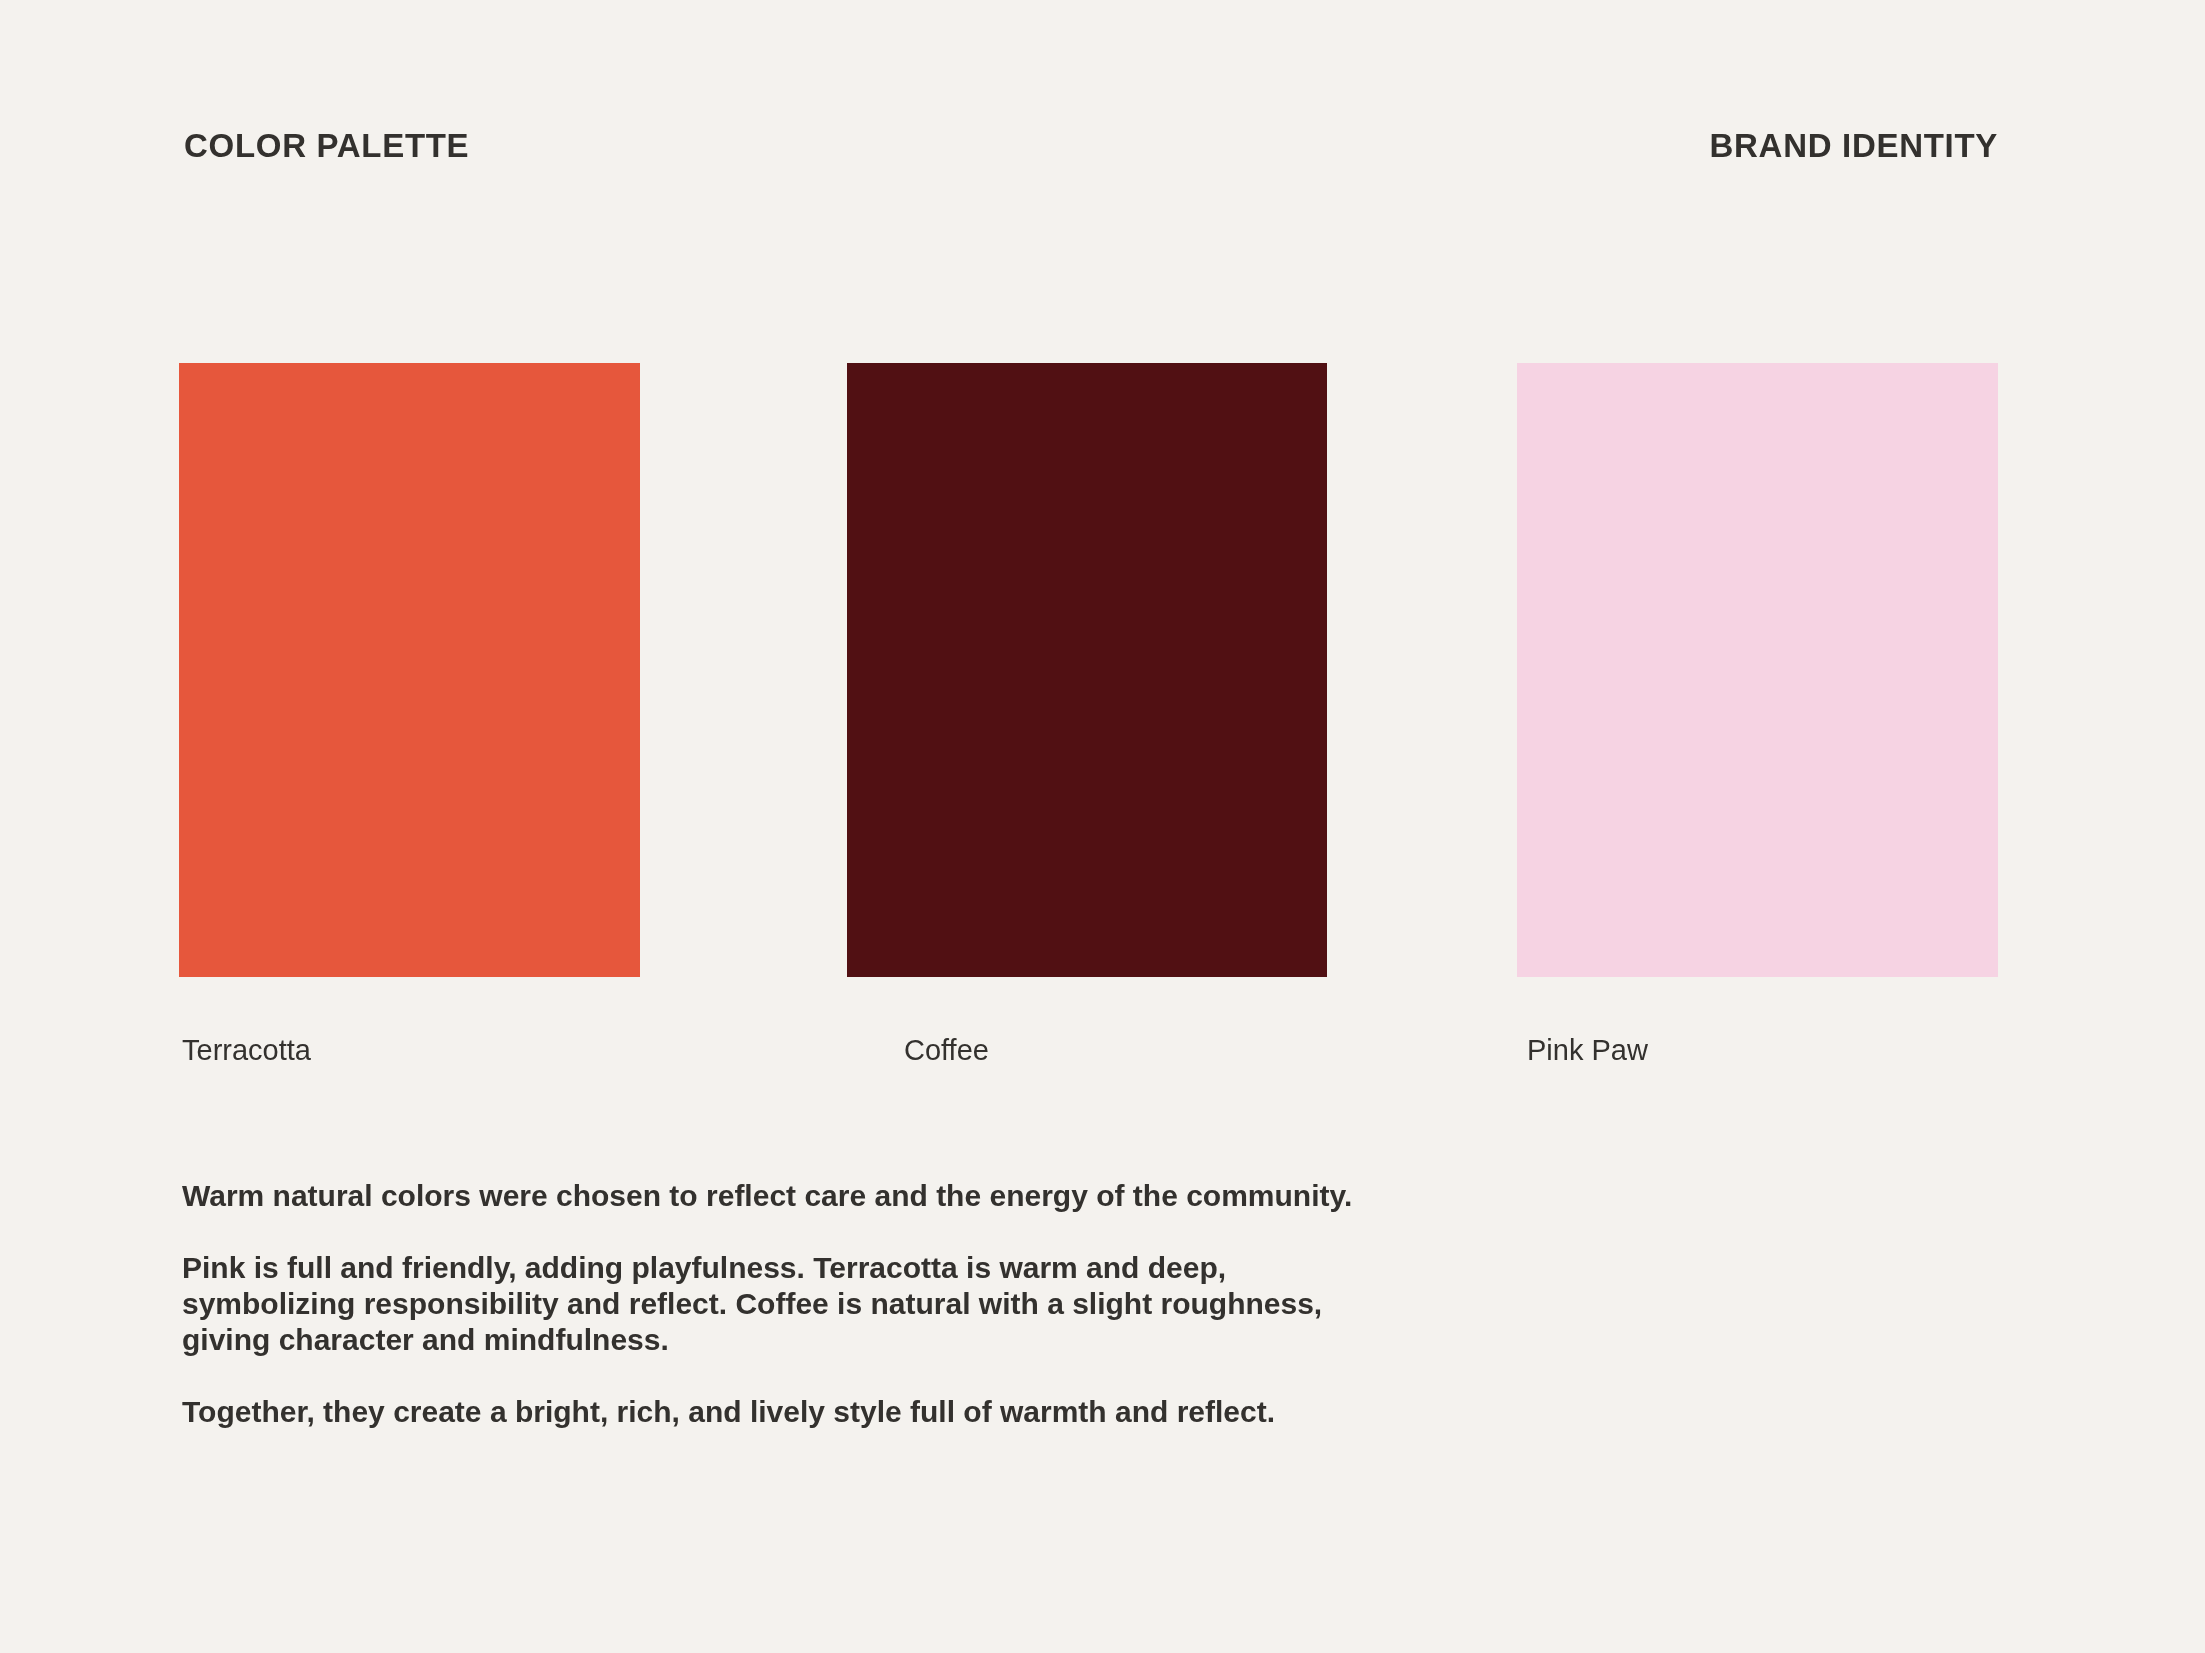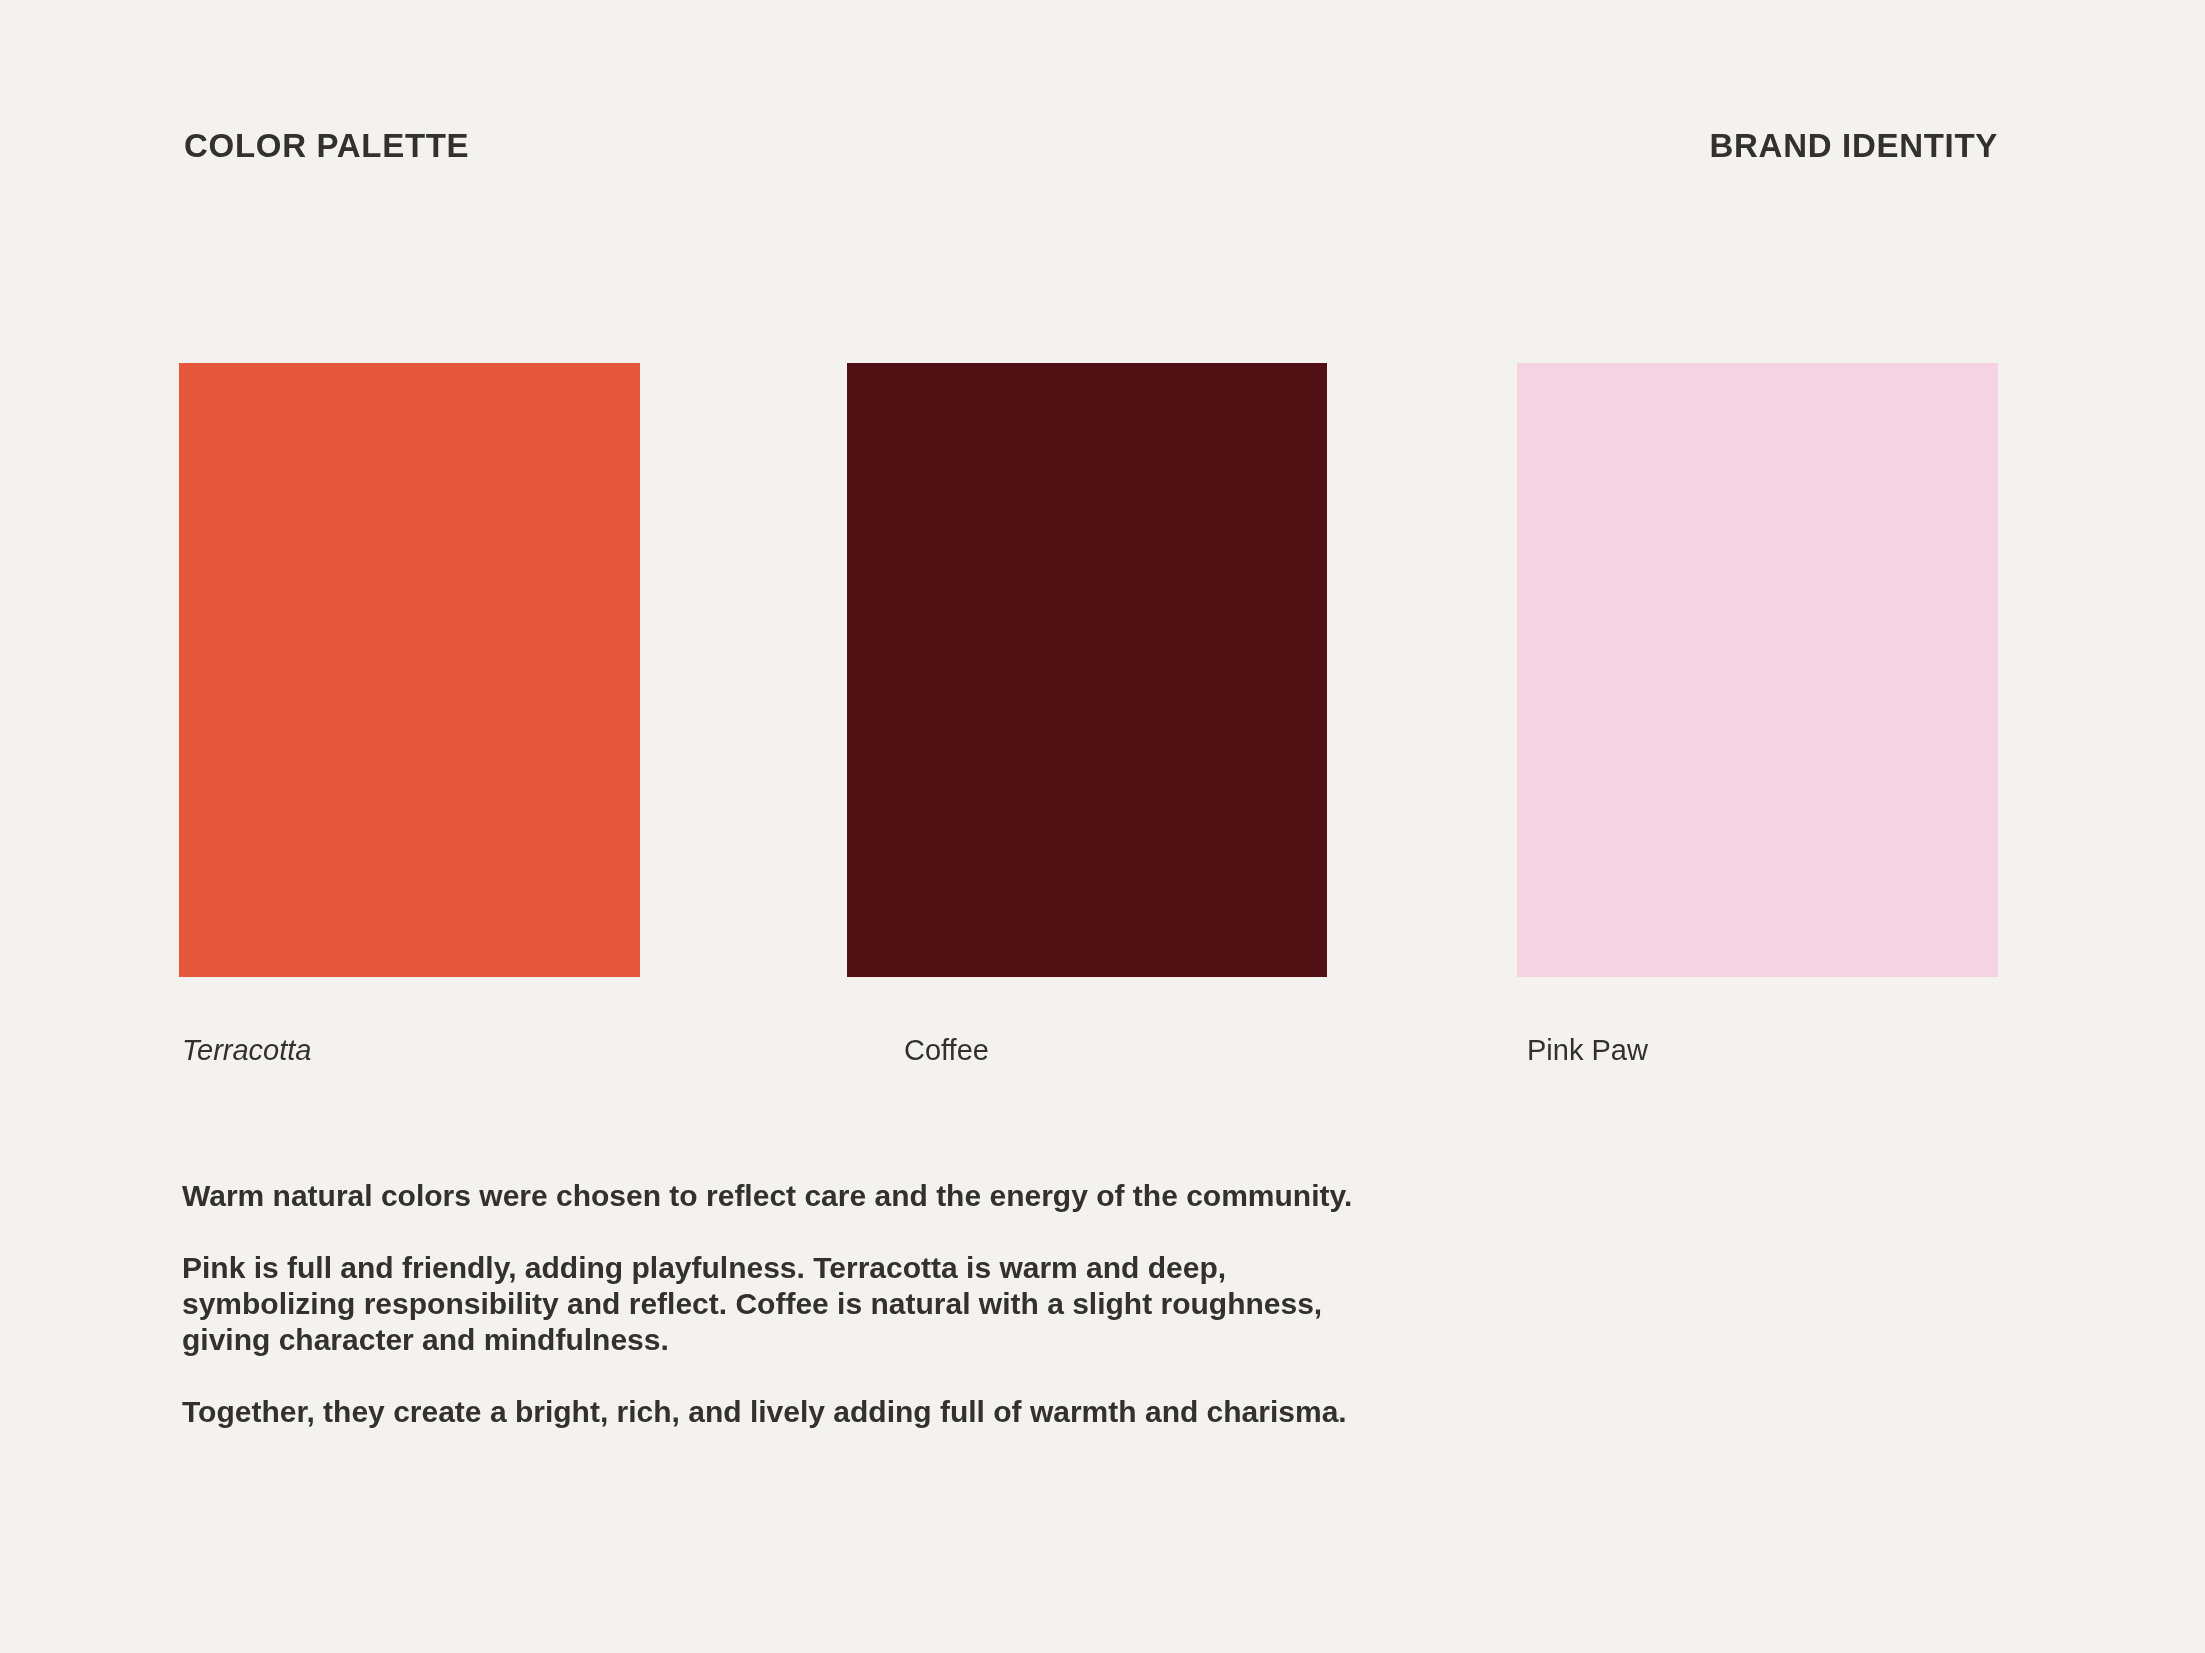--- a/index.html
+++ b/index.html
@@ -43,21 +43,21 @@
   .swatch.s0 { left: 179px;  width: 461px; }
   .swatch.s1 { left: 847px; width: 480px; }
   .swatch.s2 { left: 1517px; width: 481px; }
   .swatch-label {
     position: absolute;
     top: 1032px;
     font-size: 29px;
     line-height: 1.25;
     white-space: nowrap;
   }
-  .swatch-label.l0 { left: 182px; font-style: italic; }
+  .swatch-label.l0 { left: 182px; }
   .swatch-label.l1 { left: 904px; }
   .swatch-label.l2 { left: 1527px; }
   .description {
     position: absolute;
     left: 182px;
     top: 1178px;
     width: 1220px;
     font-size: 30px;
     line-height: 36px;
   }
@@ -93,18 +93,18 @@
   <div class="description">
     <div class="para">
       <div class="line">Warm natural colors were chosen to reflect care and the energy of the community.</div>
     </div>
     <div class="para">
       <div class="line">Pink is full and friendly, adding playfulness. Terracotta is warm and deep,</div>
       <div class="line">symbolizing responsibility and reflect. Coffee is natural with a slight roughness,</div>
       <div class="line">giving character and mindfulness.</div>
     </div>
     <div class="para">
-      <div class="line">Together, they create a bright, rich, and lively adding full of warmth and charisma.</div>
+      <div class="line">Together, they create a bright, rich, and lively style full of warmth and reflect.</div>
     </div>
   </div>
 
 </div>
 
 
 </body></html>

